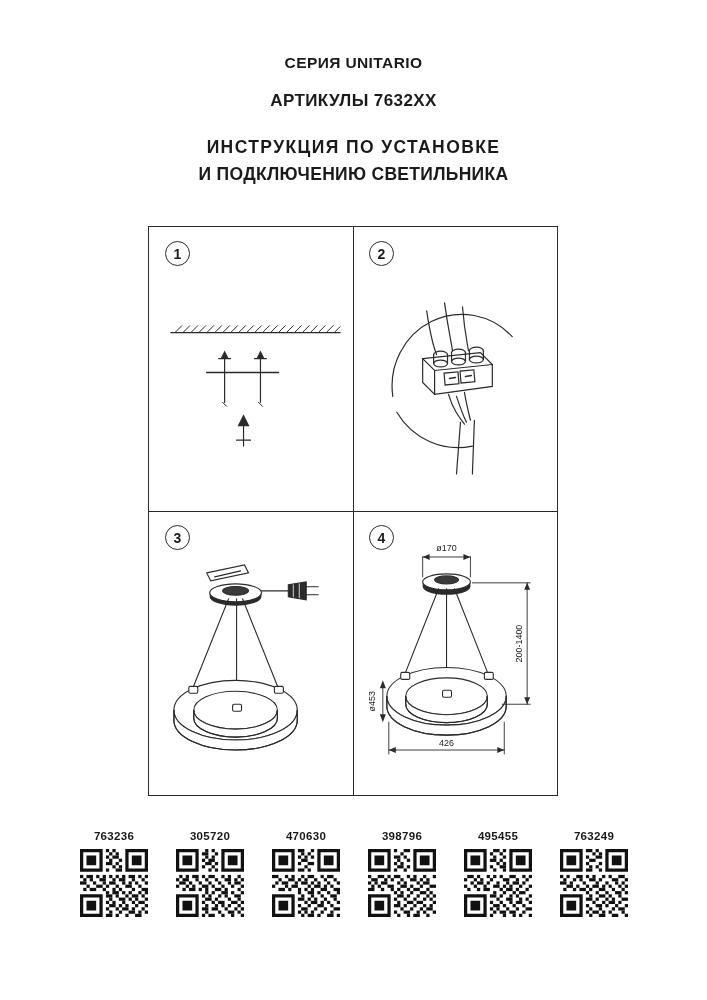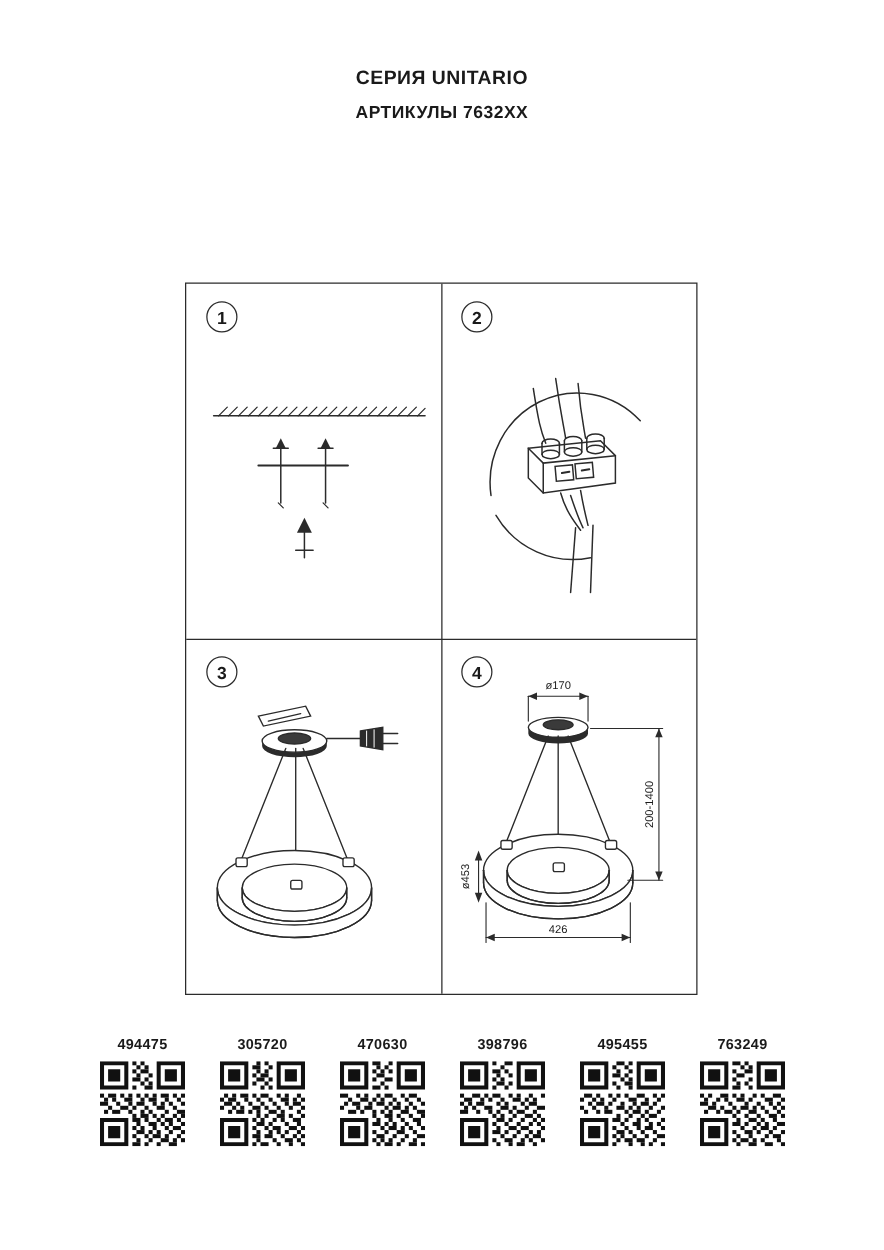--- a/index.html
+++ b/index.html
@@ -29,25 +29,25 @@
     text-align: center;
   }
   .series {
     font-size: 15.5px;
     font-weight: bold;
     letter-spacing: 0.4px;
     line-height: 22px;
     margin: 0;
   }
   .article {
-    font-size: 14px;
+    font-size: 17px;
     font-weight: bold;
     letter-spacing: 0.4px;
     line-height: 22px;
-    margin: 4px;
+    margin: 16px;
   }
   .title {
     margin-top: 22px;
     font-size: 17.5px;
     font-weight: bold;
     line-height: 27px;
     letter-spacing: 0.2px;
   }
   .title-l1 { letter-spacing: 1.4px; }
   .title-l2 { letter-spacing: 0.3px; }
@@ -139,20 +139,24 @@
   }
 </style>
 </head>
 <body>
 
 <div class="page">
 
   <div class="header">
     <p class="series">СЕРИЯ UNITARIO</p>
     <p class="article">АРТИКУЛЫ 7632XX</p>
+    <div class="title">
+      <div class="title-l1">ИНСТРУКЦИЯ  ПО  УСТАНОВКЕ</div>
+      <div class="title-l2">И ПОДКЛЮЧЕНИЮ СВЕТИЛЬНИКА</div>
+    </div>
   </div>
 
   <div class="grid">
     <div class="vline"></div>
     <div class="hline"></div>
 
     <div class="cell c1">
       <div class="step-num">1</div>
       <div class="fig">
         <svg viewBox="0 0 205 285" xmlns="http://www.w3.org/2000/svg" fill="none" stroke="#2b2b2b" stroke-width="1.2" stroke-linecap="round">
@@ -354,21 +358,21 @@
           </g>
           <text x="94" y="236" text-anchor="middle" font-family="Liberation Sans, sans-serif" font-size="9" fill="#1a1a1a" stroke="none">426</text>
         </svg>
       </div>
     </div>
   </div>
 
   <div class="qr-row">
 
     <div class="qr-item">
-      <div class="qr-code-label">494475</div>
+      <div class="qr-code-label">763236</div>
       <svg class="qr-img" viewBox="0 0 21 21">
         <rect width="21" height="21" fill="#fff"></rect>
         <g fill="#111">
           <path d="M0 0h7v7H0zM1 1v5h5V1z M2 2h3v3H2z"></path>
           <path d="M14 0h7v7h-7zM15 1v5h5V1z M16 2h3v3h-3z"></path>
           <path d="M0 14h7v7H0zM1 15v5h5v-5z M2 16h3v3H2z"></path>
           <rect x="8" y="0" width="1" height="1"></rect>
             <rect x="10" y="0" width="1" height="1"></rect>
           <rect x="9" y="1" width="1" height="1"></rect>
             <rect x="11" y="1" width="1" height="1"></rect>

